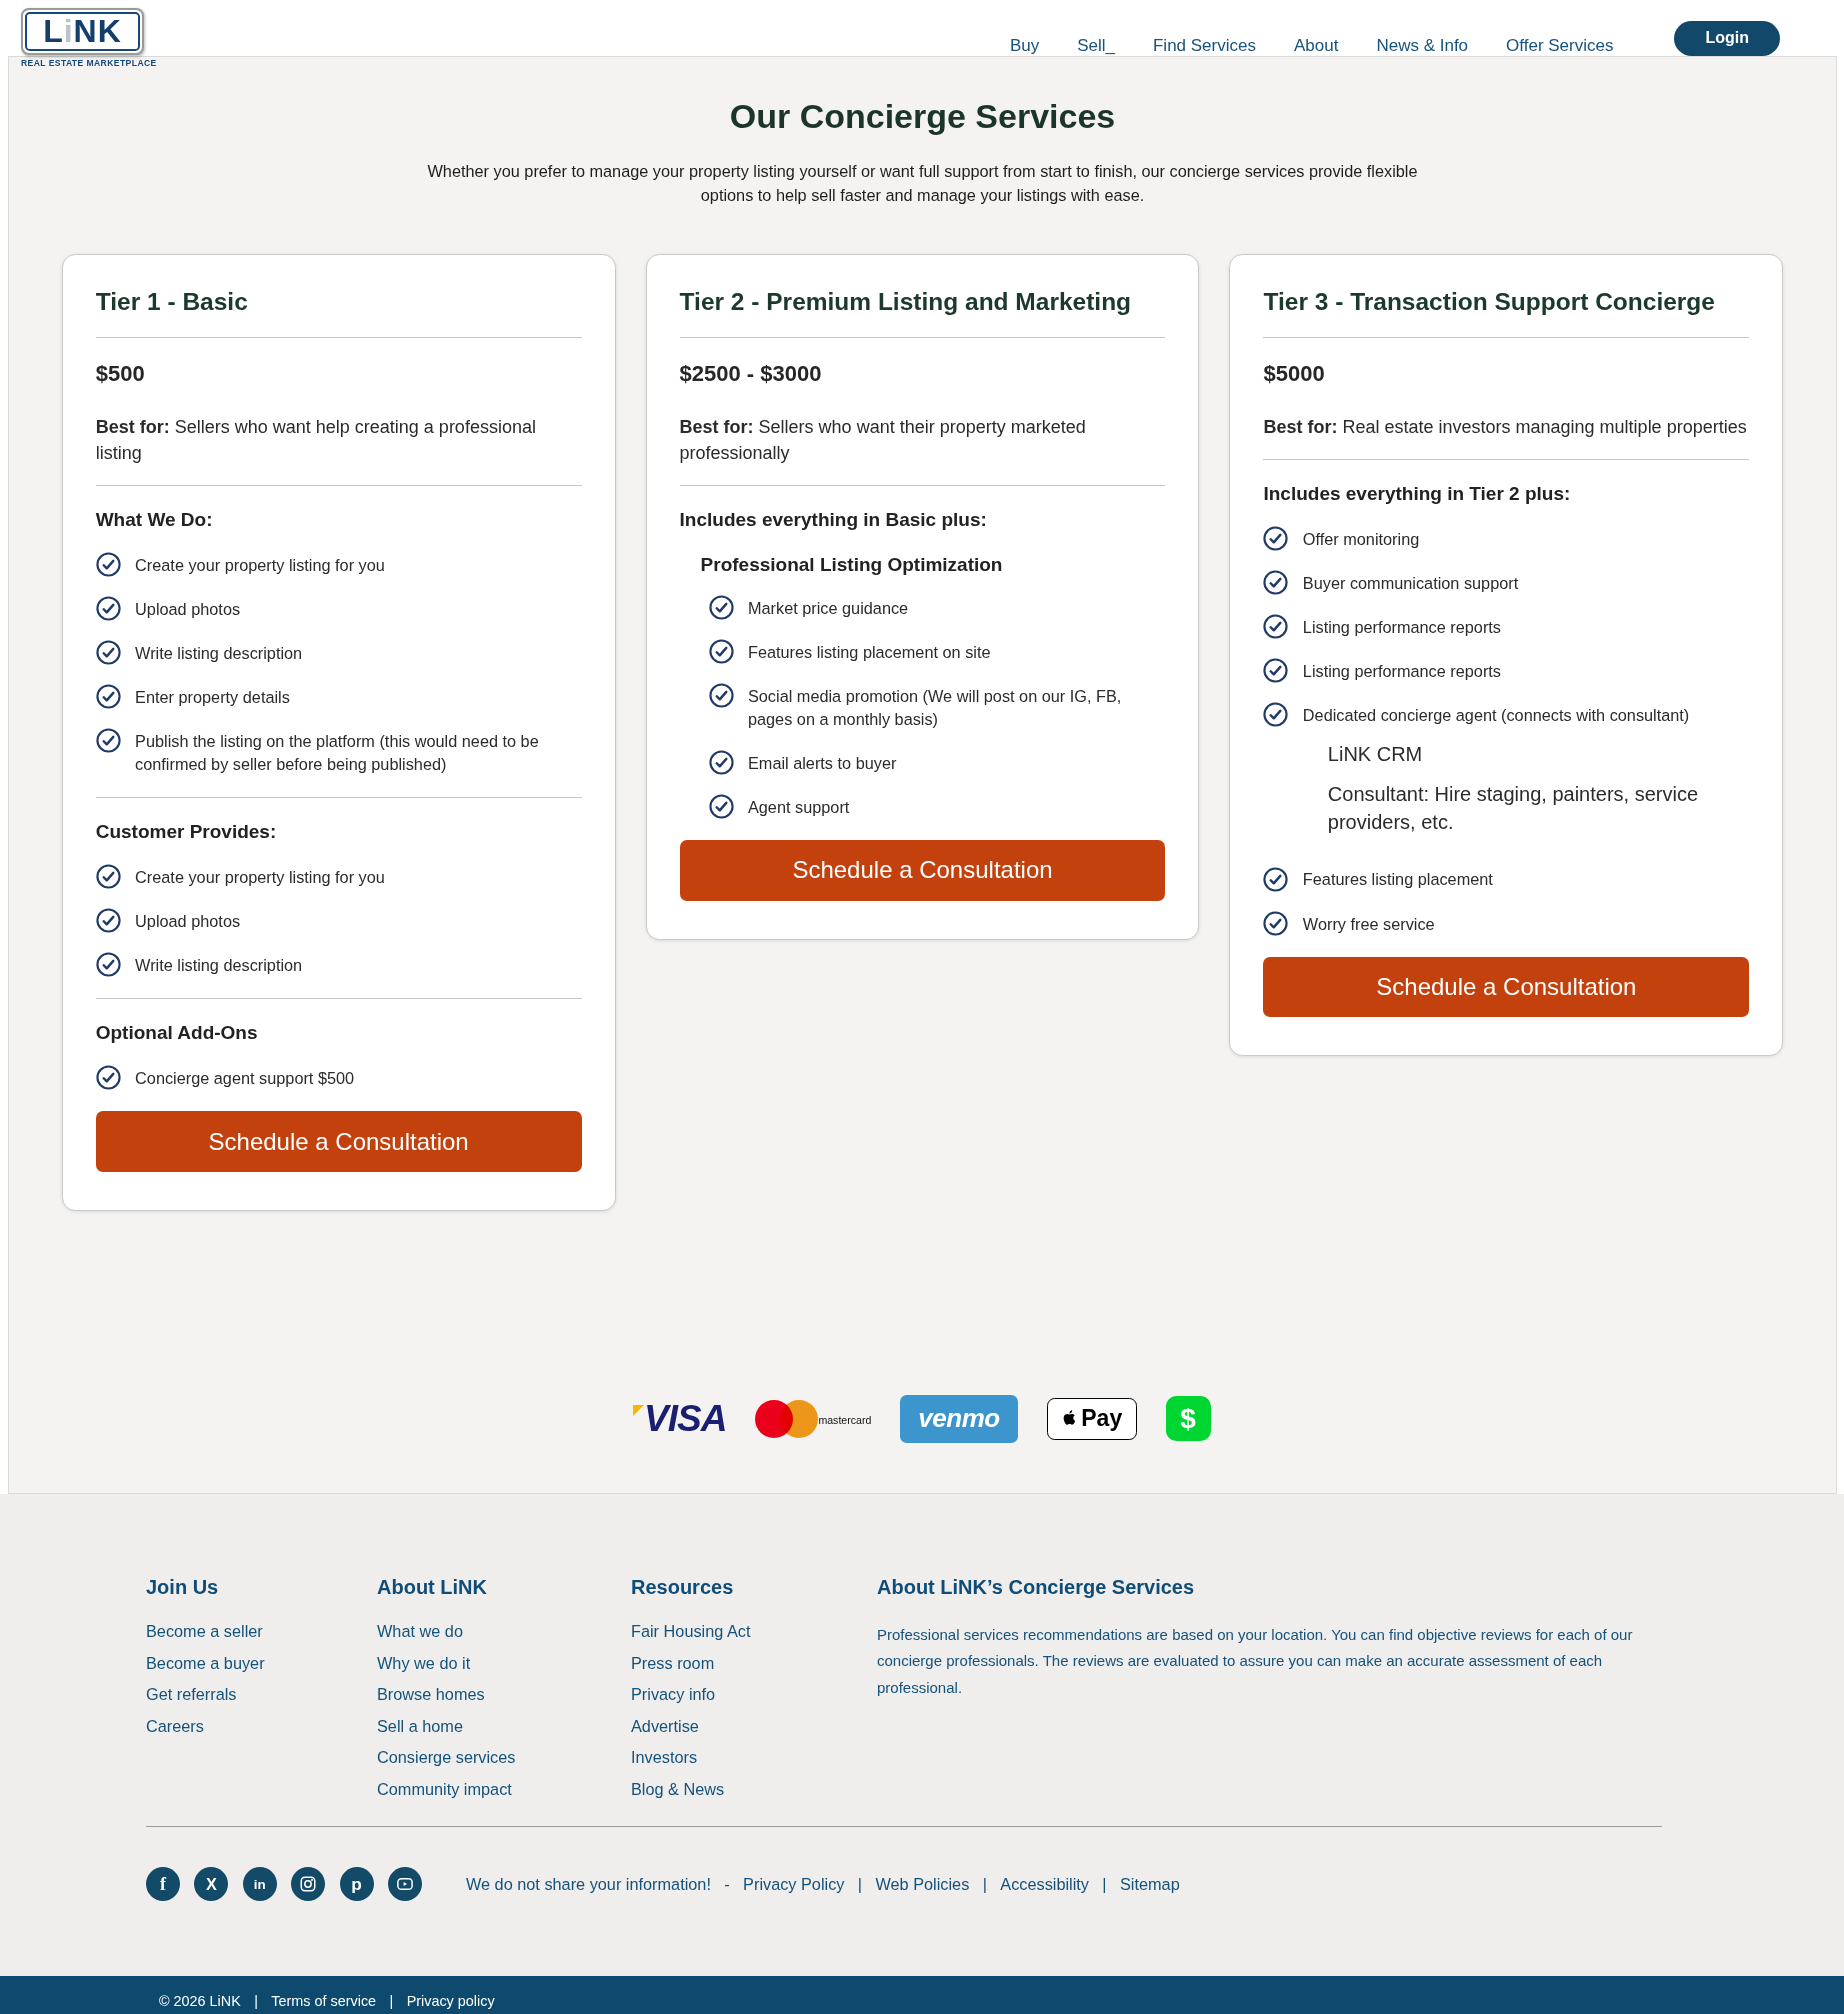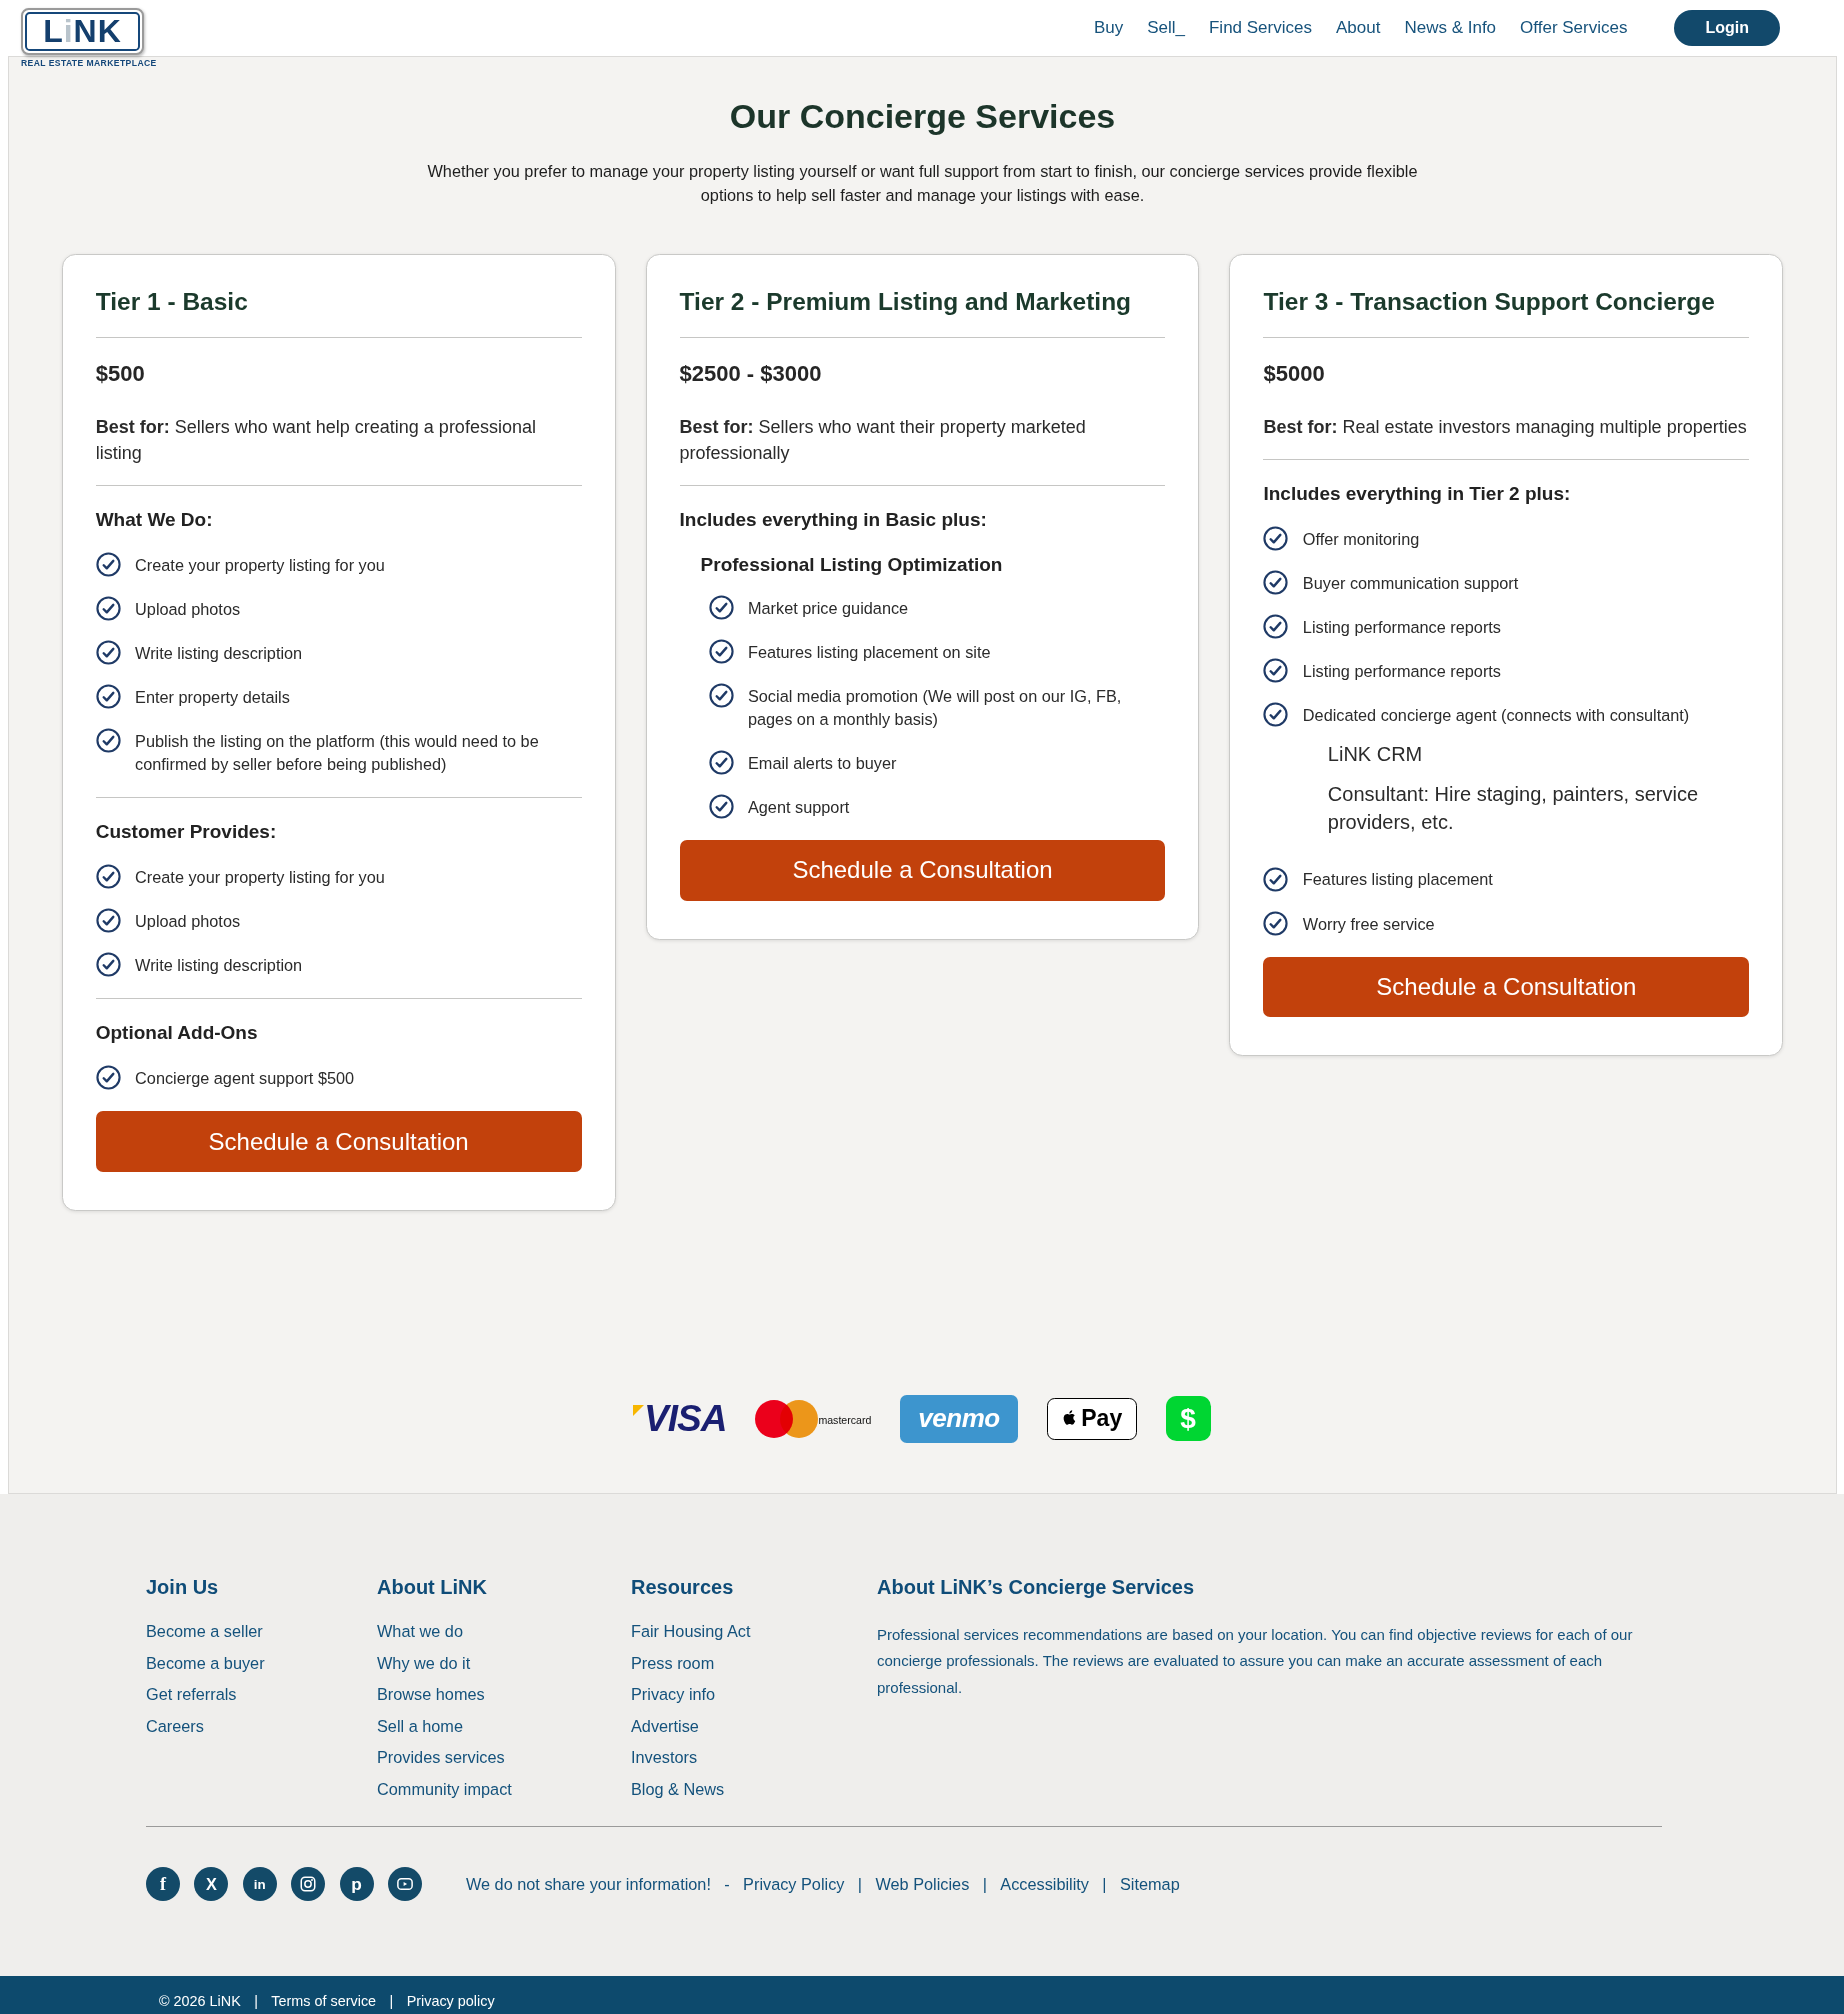--- a/index.html
+++ b/index.html
@@ -24,21 +24,21 @@
   }
   .logo-inner {
     border:2.9px solid #15477a; border-radius:4.8px; padding:0 3.8px;
     font-size:32px; font-weight:800; color:#143f6d; letter-spacing:1px; line-height:1.1;
   }
   .logo-inner .dim { color:#b9c4cc; }
   .logo-tagline {
     font-size:8.6px; font-weight:800; color:#14477a; letter-spacing:0.4px;
     margin-top:2.9px; white-space:nowrap;
   }
-  nav { margin-left:auto; display:flex; align-items:center; gap:24px; height:56px; }
+  nav { margin-left:auto; display:flex; align-items:flex-end; gap:38px; height:56px; }
   nav a.navlink { color:#17537C; font-size:17px; font-weight:500; }
   .login-btn {
     background:#12496B; color:#fff !important; border-radius:960px;
     padding:8.6px 31px; font-size:16px; font-weight:600; margin-left:23px;
     border:none; cursor:pointer; font-family:inherit;
   }
 
   
   .main-wrap {
     margin:0 7.7px; background:#F4F3F1; border:1px solid #DBDAD8;
@@ -425,21 +425,21 @@
           <a class="flink">Careers</a>
         </div>
     </div>
     <div class="fcol-2">
       <div class="fh">About LiNK</div>
       <div>
           <a class="flink">What we do</a>
           <a class="flink">Why we do it</a>
           <a class="flink">Browse homes</a>
           <a class="flink">Sell a home</a>
-          <a class="flink">Provides services</a>
+          <a class="flink">Consierge services</a>
           <a class="flink">Community impact</a>
         </div>
     </div>
     <div class="fcol-3">
       <div class="fh">Resources</div>
       <div>
           <a class="flink">Fair Housing Act</a>
           <a class="flink">Press room</a>
           <a class="flink">Privacy info</a>
           <a class="flink">Advertise</a>

